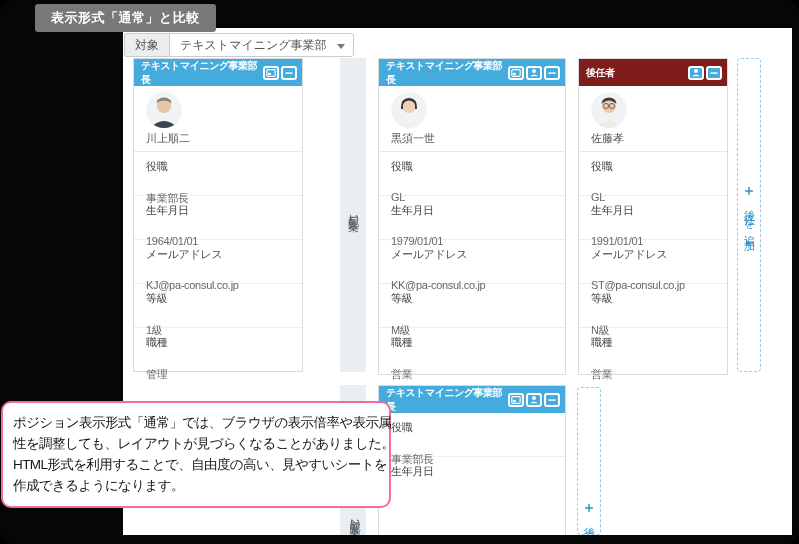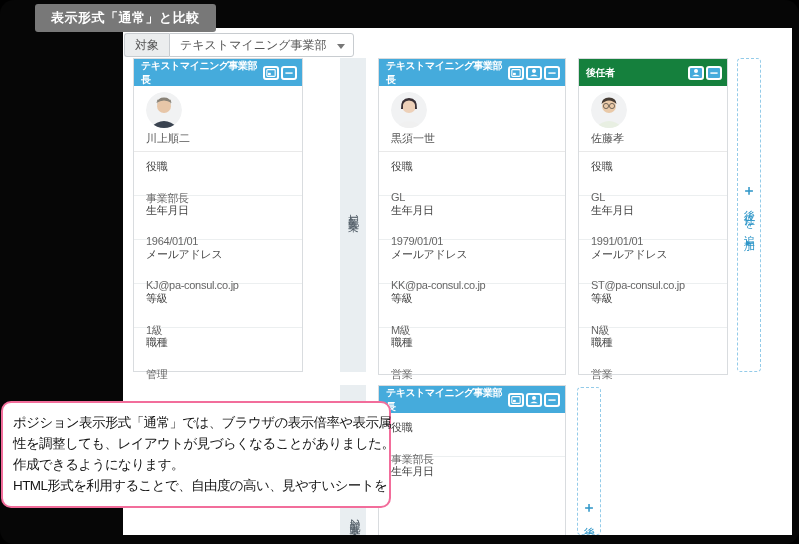--- a/index.html
+++ b/index.html
@@ -19,21 +19,21 @@
   .target-select { position:relative; background:#fff; border:1px solid #c8ccd0; border-radius:0 3px 3px 0;
                    display:flex; align-items:center; padding:0 26px 0 10px; min-width:152px; cursor:pointer; }
   .chevron { position:absolute; right:8px; top:10px; width:0; height:0;
              border-left:4px solid transparent; border-right:4px solid transparent; border-top:5px solid #777; }
 
   
   .card { position:absolute; background:#fff; border:1px solid #d9dcdf; }
   .card-header { height:27px; display:flex; align-items:center; justify-content:space-between;
                  padding:0 5px 0 7px; color:#fff; font-size:10px; font-weight:bold; letter-spacing:-0.5px; }
   .hdr-blue { background:#45abdc; }
-  .hdr-gray { background:#15803d; }
+  .hdr-gray { background:#7f1d1d; }
   .icon-row { display:flex; gap:2px; }
   .icon-btn { width:16px; height:14px; background:#45abdc; border:2px solid #fff; border-radius:3px;
               display:flex; align-items:center; justify-content:center; cursor:pointer; padding:0; }
   .avatar-sec { height:66px; padding:6px 12px 0; border-bottom:1px solid #e9e9e9; }
   .avatar { width:36px; height:36px; border-radius:50%; overflow:hidden; display:block; }
   .person-name { font-size:11px; color:#555; margin-top:3px; }
   .field { height:44px; padding:7px 12px 0; border-bottom:1px solid #eceff0; }
   .field:last-child { border-bottom:none; }
   .f-label { font-size:11px; font-weight:normal; color:#444; letter-spacing:-0.3px; }
   .f-value { font-size:11px; color:#666; margin-top:17px; letter-spacing:-0.3px; }
@@ -283,17 +283,17 @@
         <span class="add-label">後任を追加</span>
 
       </div>
     </div>
 
   </div>
 
   <div class="callout">
     <div class="callout-line">ポジション表示形式「通常」では、ブラウザの表示倍率や表示属</div>
     <div class="callout-line">性を調整しても、レイアウトが見づらくなることがありました。</div>
+    <div class="callout-line">HTML形式を利用することで、自由度の高い、見やすいシートを</div>
     <div class="callout-line">作成できるようになります。</div>
-    <div class="callout-line">HTML形式を利用することで、自由度の高い、見やすいシートを</div>
   </div>
 
 </div>
 
 </body></html>

